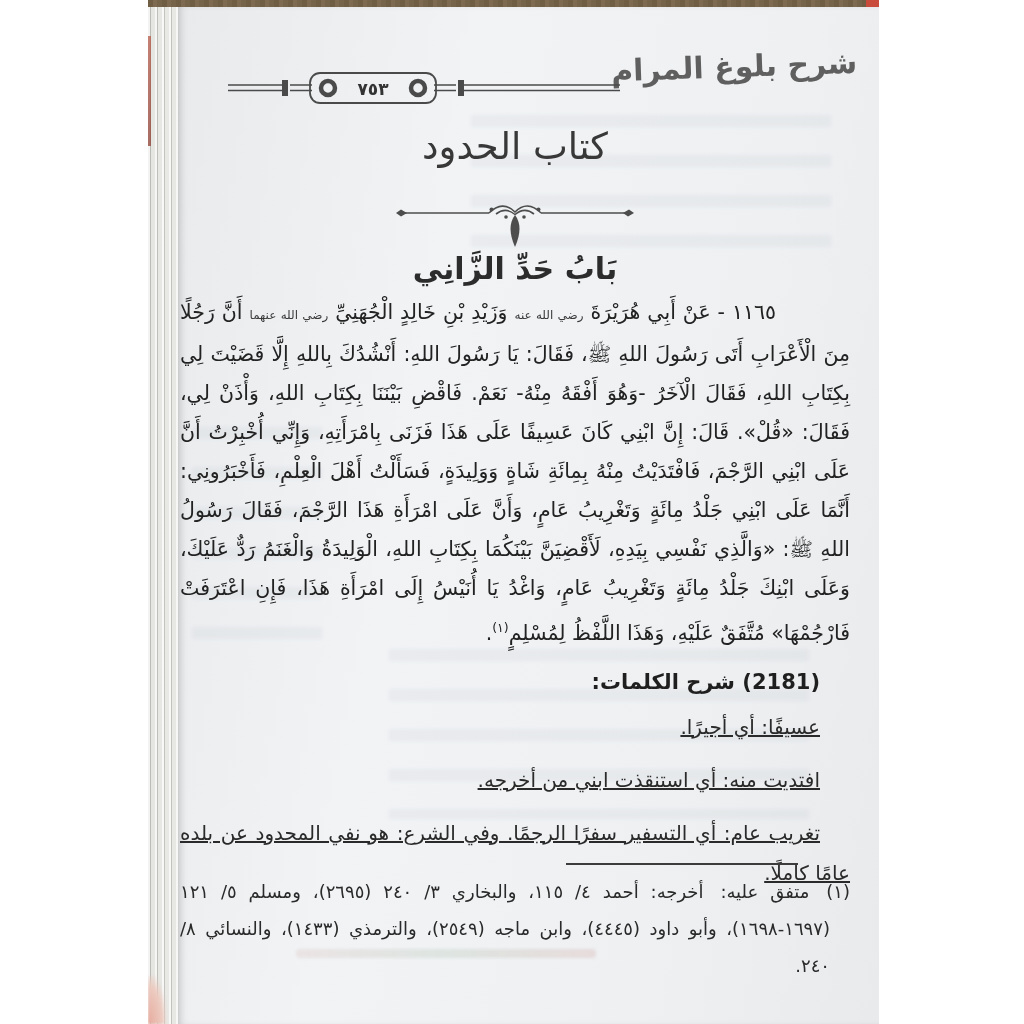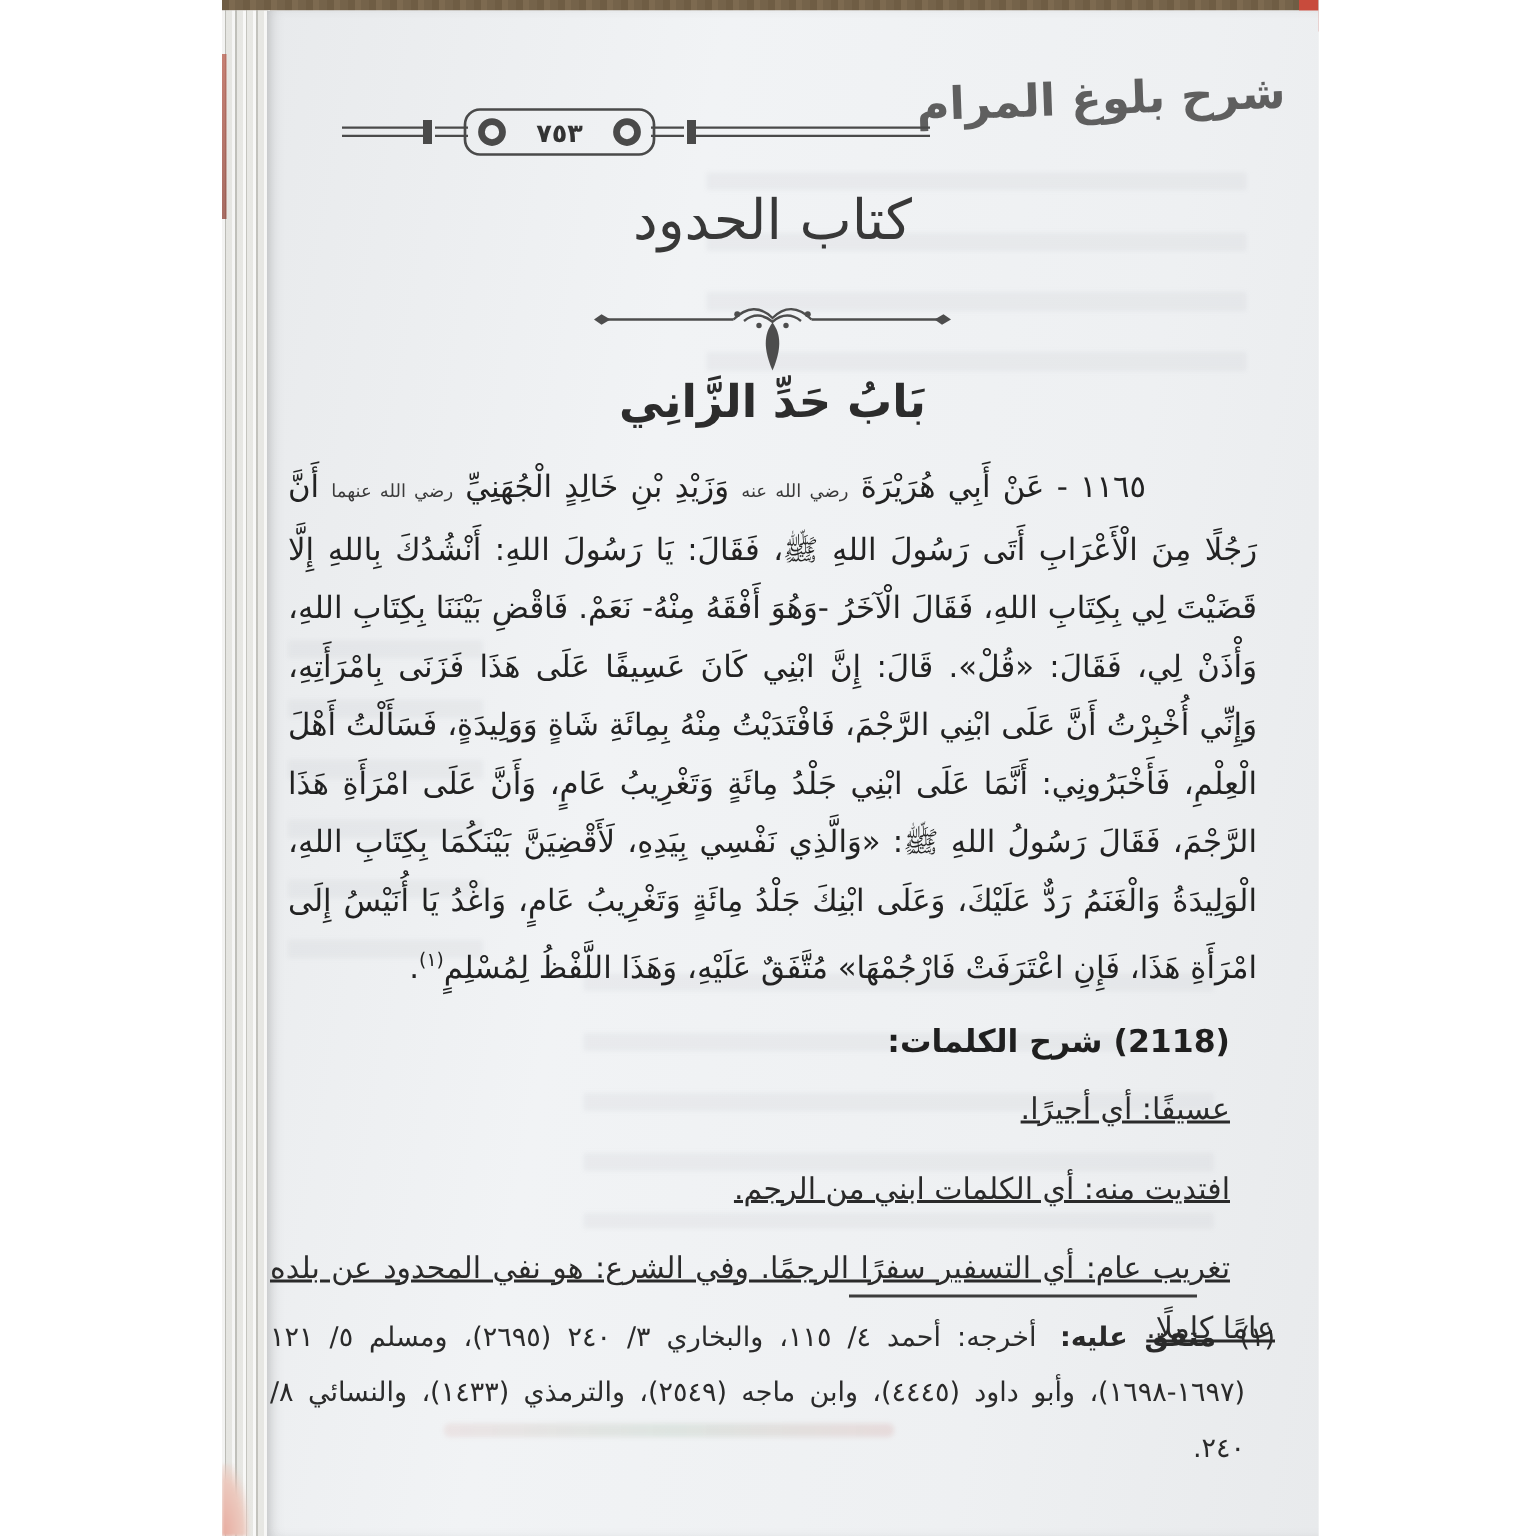--- a/index.html
+++ b/index.html
@@ -59,21 +59,21 @@
     text-align:center;font-size:37px;font-weight:normal;color:#383838;
     letter-spacing:1px;
   }
   .orn-wrap{position:absolute;top:190px;left:2px;right:29px;text-align:center;}
   .bab{
     position:absolute;top:244px;left:2px;right:29px;
     text-align:center;font-size:30px;font-weight:bold;color:#2c2c2c;
   }
   .content{position:absolute;top:286px;left:2px;right:29px;}
   .hadith{
-    margin:12px;font-size:20.5px;line-height:39px;color:#222;
+    margin:0;font-size:20.5px;line-height:39px;color:#222;
     text-align:justify;text-indent:74px;
   }
   .seg-honorific{font-size:12px;color:#3a3a3a;}
   .seg-saw{font-size:.95em;}
   .seg-sup{vertical-align:super;font-size:12.5px;}
   .sharh-head{
     margin:17px 0 0;font-size:21px;font-weight:bold;color:#1f1f1f;text-indent:30px;
   }
   .sharh-item{
     margin:13px 0 0;font-size:20px;line-height:40px;color:#2a2a2a;
@@ -81,21 +81,21 @@
   }
   .footnote-block{position:absolute;top:856px;left:2px;right:29px;}
   .fn-rule{
     width:232px;height:0;border-top:2px solid #3c3c3c;
     margin:0 52px 0 auto;
   }
   .fn{
     margin:8px 0 0;font-size:18px;line-height:37px;color:#2a2a2a;
     text-align:justify;padding-right:20px;text-indent:-20px;
   }
-  .fn .b{font-weight:bold;}
+  .fn .b{font-weight:normal;}
   .fn span + span{margin-right:5px;}
 </style>
 </head>
 <body>
 
 <div class="photo">
   <div class="table-top"></div>
   <div class="red-corner"></div>
   <div class="stack"></div>
   <div class="spine"></div>
@@ -148,23 +148,23 @@
           <circle cx="129" cy="20" r="1.8"></circle>
           <path d="M120 18 C114 26 114 36 120 50 C126 36 126 26 120 18 Z"></path>
         </g>
       </svg>
     </div>
 
     <div class="bab">بَابُ حَدِّ الزَّانِي</div>
 
     <div class="content">
       <p class="hadith"><span>١١٦٥ - عَنْ أَبِي هُرَيْرَةَ </span><span class="seg-honorific">رضي الله عنه</span><span> وَزَيْدِ بْنِ خَالِدٍ الْجُهَنِيِّ </span><span class="seg-honorific">رضي الله عنهما</span><span> أَنَّ رَجُلًا مِنَ الْأَعْرَابِ أَتَى رَسُولَ اللهِ </span><span class="seg-saw">ﷺ</span><span>، فَقَالَ: يَا رَسُولَ اللهِ: أَنْشُدُكَ بِاللهِ إِلَّا قَضَيْتَ لِي بِكِتَابِ اللهِ، فَقَالَ الْآخَرُ -وَهُوَ أَفْقَهُ مِنْهُ- نَعَمْ. فَاقْضِ بَيْنَنَا بِكِتَابِ اللهِ، وَأْذَنْ لِي، فَقَالَ: «قُلْ». قَالَ: إِنَّ ابْنِي كَانَ عَسِيفًا عَلَى هَذَا فَزَنَى بِامْرَأَتِهِ، وَإِنِّي أُخْبِرْتُ أَنَّ عَلَى ابْنِي الرَّجْمَ، فَافْتَدَيْتُ مِنْهُ بِمِائَةِ شَاةٍ وَوَلِيدَةٍ، فَسَأَلْتُ أَهْلَ الْعِلْمِ، فَأَخْبَرُونِي: أَنَّمَا عَلَى ابْنِي جَلْدُ مِائَةٍ وَتَغْرِيبُ عَامٍ، وَأَنَّ عَلَى امْرَأَةِ هَذَا الرَّجْمَ، فَقَالَ رَسُولُ اللهِ </span><span class="seg-saw">ﷺ</span><span>: «وَالَّذِي نَفْسِي بِيَدِهِ، لَأَقْضِيَنَّ بَيْنَكُمَا بِكِتَابِ اللهِ، الْوَلِيدَةُ وَالْغَنَمُ رَدٌّ عَلَيْكَ، وَعَلَى ابْنِكَ جَلْدُ مِائَةٍ وَتَغْرِيبُ عَامٍ، وَاغْدُ يَا أُنَيْسُ إِلَى امْرَأَةِ هَذَا، فَإِنِ اعْتَرَفَتْ فَارْجُمْهَا» مُتَّفَقٌ عَلَيْهِ، وَهَذَا اللَّفْظُ لِمُسْلِمٍ</span><span class="seg-sup">(١)</span><span>.</span></p>
-      <p class="sharh-head">(2118) شرح الكلمات:</p>
+      <p class="sharh-head">(2181) شرح الكلمات:</p>
       <p class="sharh-item">عسيفًا: أي أجيرًا.</p>
-      <p class="sharh-item">افتديت منه: أي الكلمات ابني من الرجم.</p>
+      <p class="sharh-item">افتديت منه: أي استنقذت ابني من أخرجه.</p>
       <p class="sharh-item">تغريب عام: أي التسفير سفرًا الرجمًا. وفي الشرع: هو نفي المحدود عن بلده عامًا كاملًا.</p>
     </div>
 
     <div class="footnote-block">
       <div class="fn-rule"></div>
       <p class="fn">
         <span>(١)</span>
         <span class="b">متفق عليه:</span>
         <span>أخرجه: أحمد ٤/ ١١٥، والبخاري ٣/ ٢٤٠ (٢٦٩٥)، ومسلم ٥/ ١٢١ (١٦٩٧-١٦٩٨)، وأبو داود (٤٤٤٥)، وابن ماجه (٢٥٤٩)، والترمذي (١٤٣٣)، والنسائي ٨/ ٢٤٠.</span>
       </p>

